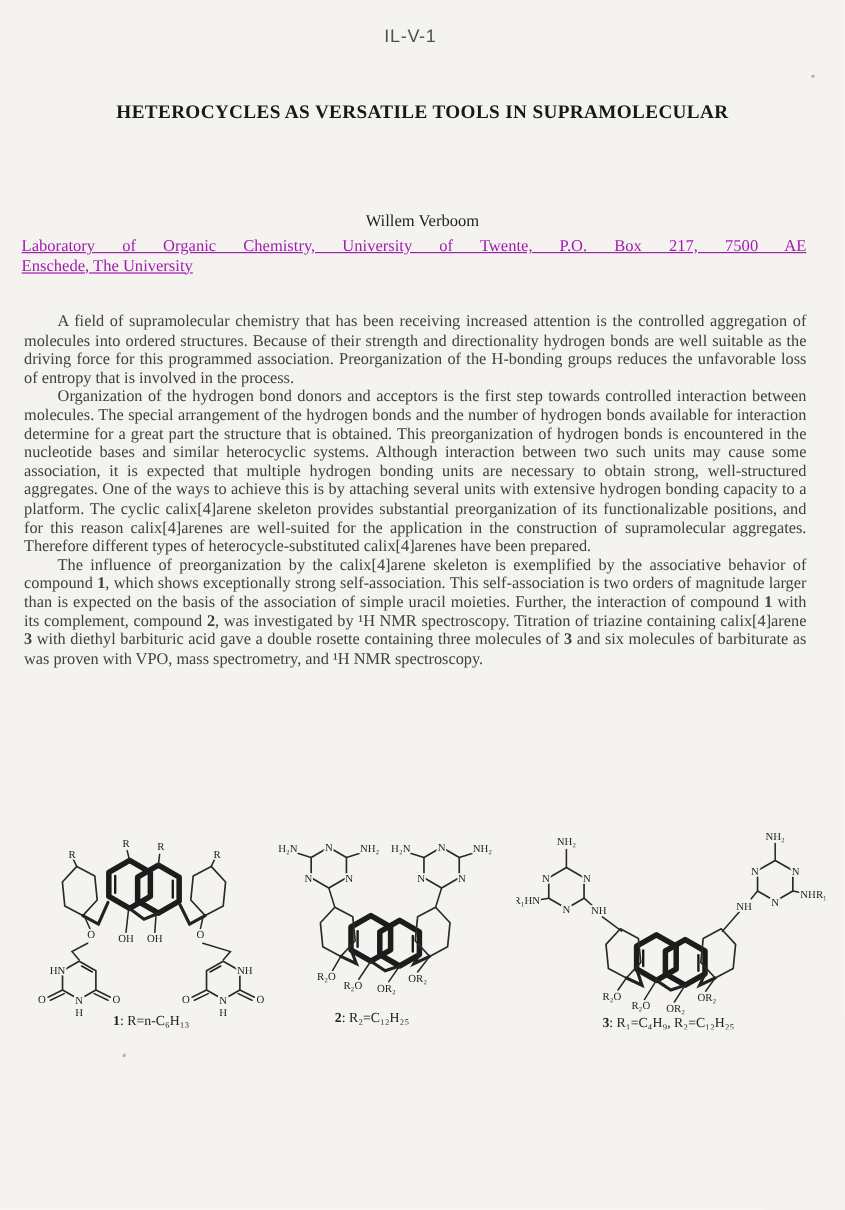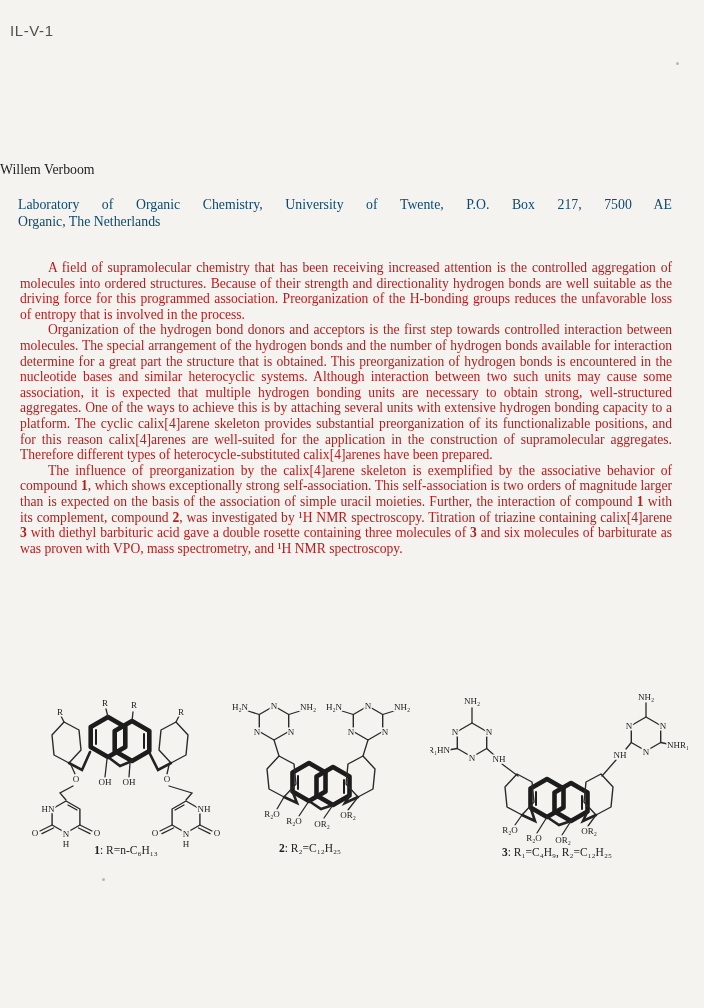--- a/index.html
+++ b/index.html
@@ -3,41 +3,41 @@
 <meta charset="utf-8">
 <style>
   html,body{margin:0;padding:0;}
   .page{
     position:relative;width:704px;height:1008px;overflow:hidden;
     background:#f4f3f0;color:#1e1e1e;
     font-family:"Liberation Serif","DejaVu Serif",serif;
   }
   .header{
     position:absolute;top:22px;left:10px;right:30px;
-    display:flex;justify-content:space-between;
+    display:flex;justify-content:center;
     font-family:"Liberation Sans","DejaVu Sans",sans-serif;
     font-size:15px;color:#4f4f4f;letter-spacing:0.6px;
   }
   .title{
     position:absolute;top:84px;left:0;right:0;text-align:center;
     font-weight:bold;font-size:16px;line-height:19px;color:#181818;
     letter-spacing:0.3px;
   }
   .author{
-    position:absolute;top:162px;left:0;right:0;text-align:left;
+    position:absolute;top:176px;left:0;right:0;text-align:center;
     font-size:13.8px;color:#222;
   }
   .affiliation{
     position:absolute;top:197px;left:18px;right:32px;
-    font-size:13.8px;line-height:16.5px;color:#0c4a6e;
+    font-size:13.8px;line-height:16.5px;color:#a21caf;text-decoration:underline;
   }
   .aff-line1{text-align:justify;text-align-last:justify;}
   .bodytext{
     position:absolute;top:260px;left:20px;right:32px;
-    font-size:13.6px;line-height:15.6px;text-align:justify;color:#b91c1c;
+    font-size:13.6px;line-height:15.6px;text-align:justify;color:#404040;
   }
   .bodytext p{margin:0;text-indent:28px;}
   .bnum{font-weight:bold;}
   .figures{position:absolute;top:690px;left:0;right:0;height:175px;}
   .struct{position:absolute;top:0;height:168px;}
   .struct .ring-bold{fill:none;stroke:#1c1c1c;stroke-width:4.6;stroke-linejoin:round;}
   .struct .ring-thin{fill:none;stroke:#2a2a2a;stroke-width:1.4;stroke-linejoin:round;}
   .struct .bond{fill:none;stroke:#2a2a2a;stroke-width:1.3;stroke-linecap:round;}
   .struct .bridge{fill:none;stroke:#222;stroke-width:2.6;stroke-linecap:round;}
   .struct .inner{fill:none;stroke:#1c1c1c;stroke-width:2;stroke-linecap:round;}
@@ -53,27 +53,28 @@
 </head>
 <body>
 
 <div class="page">
 
   <div class="header">
     <span>IL-V-1</span>
   </div>
 
   <div class="title">
+    <div>HETEROCYCLES AS VERSATILE TOOLS IN SUPRAMOLECULAR</div>
   </div>
 
   <div class="author">Willem Verboom</div>
 
   <div class="affiliation">
     <div class="aff-line1">Laboratory of Organic Chemistry, University of Twente, P.O. Box 217, 7500 AE</div>
-    <div>Organic, The Netherlands</div>
+    <div>Enschede, The University</div>
   </div>
 
   <div class="bodytext">
     <p>A field of supramolecular chemistry that has been receiving increased attention is the controlled aggregation of molecules into ordered structures. Because of their strength and directionality hydrogen bonds are well suitable as the driving force for this programmed association. Preorganization of the H-bonding groups reduces the unfavorable loss of entropy that is involved in the process.</p>
     <p>Organization of the hydrogen bond donors and acceptors is the first step towards controlled interaction between molecules. The special arrangement of the hydrogen bonds and the number of hydrogen bonds available for interaction determine for a great part the structure that is obtained. This preorganization of hydrogen bonds is encountered in the nucleotide bases and similar heterocyclic systems. Although interaction between two such units may cause some association, it is expected that multiple hydrogen bonding units are necessary to obtain strong, well-structured aggregates. One of the ways to achieve this is by attaching several units with extensive hydrogen bonding capacity to a platform. The cyclic calix[4]arene skeleton provides substantial preorganization of its functionalizable positions, and for this reason calix[4]arenes are well-suited for the application in the construction of supramolecular aggregates. Therefore different types of heterocycle-substituted calix[4]arenes have been prepared.</p>
     <p><span>The influence of preorganization by the calix[4]arene skeleton is exemplified by the associative behavior of compound </span><span class="bnum">1</span><span>, which shows exceptionally strong self-association. This self-association is two orders of magnitude larger than is expected on the basis of the association of simple uracil moieties. Further, the interaction of compound </span><span class="bnum">1</span><span> with its complement, compound </span><span class="bnum">2</span><span>, was investigated by ¹H NMR spectroscopy. Titration of triazine containing calix[4]arene </span><span class="bnum">3</span><span> with diethyl barbituric acid gave a double rosette containing three molecules of </span><span class="bnum">3</span><span> and six molecules of barbiturate as was proven with VPO, mass spectrometry, and ¹H NMR spectroscopy.</span></p>
   </div>
 
   <div class="figures">
 

